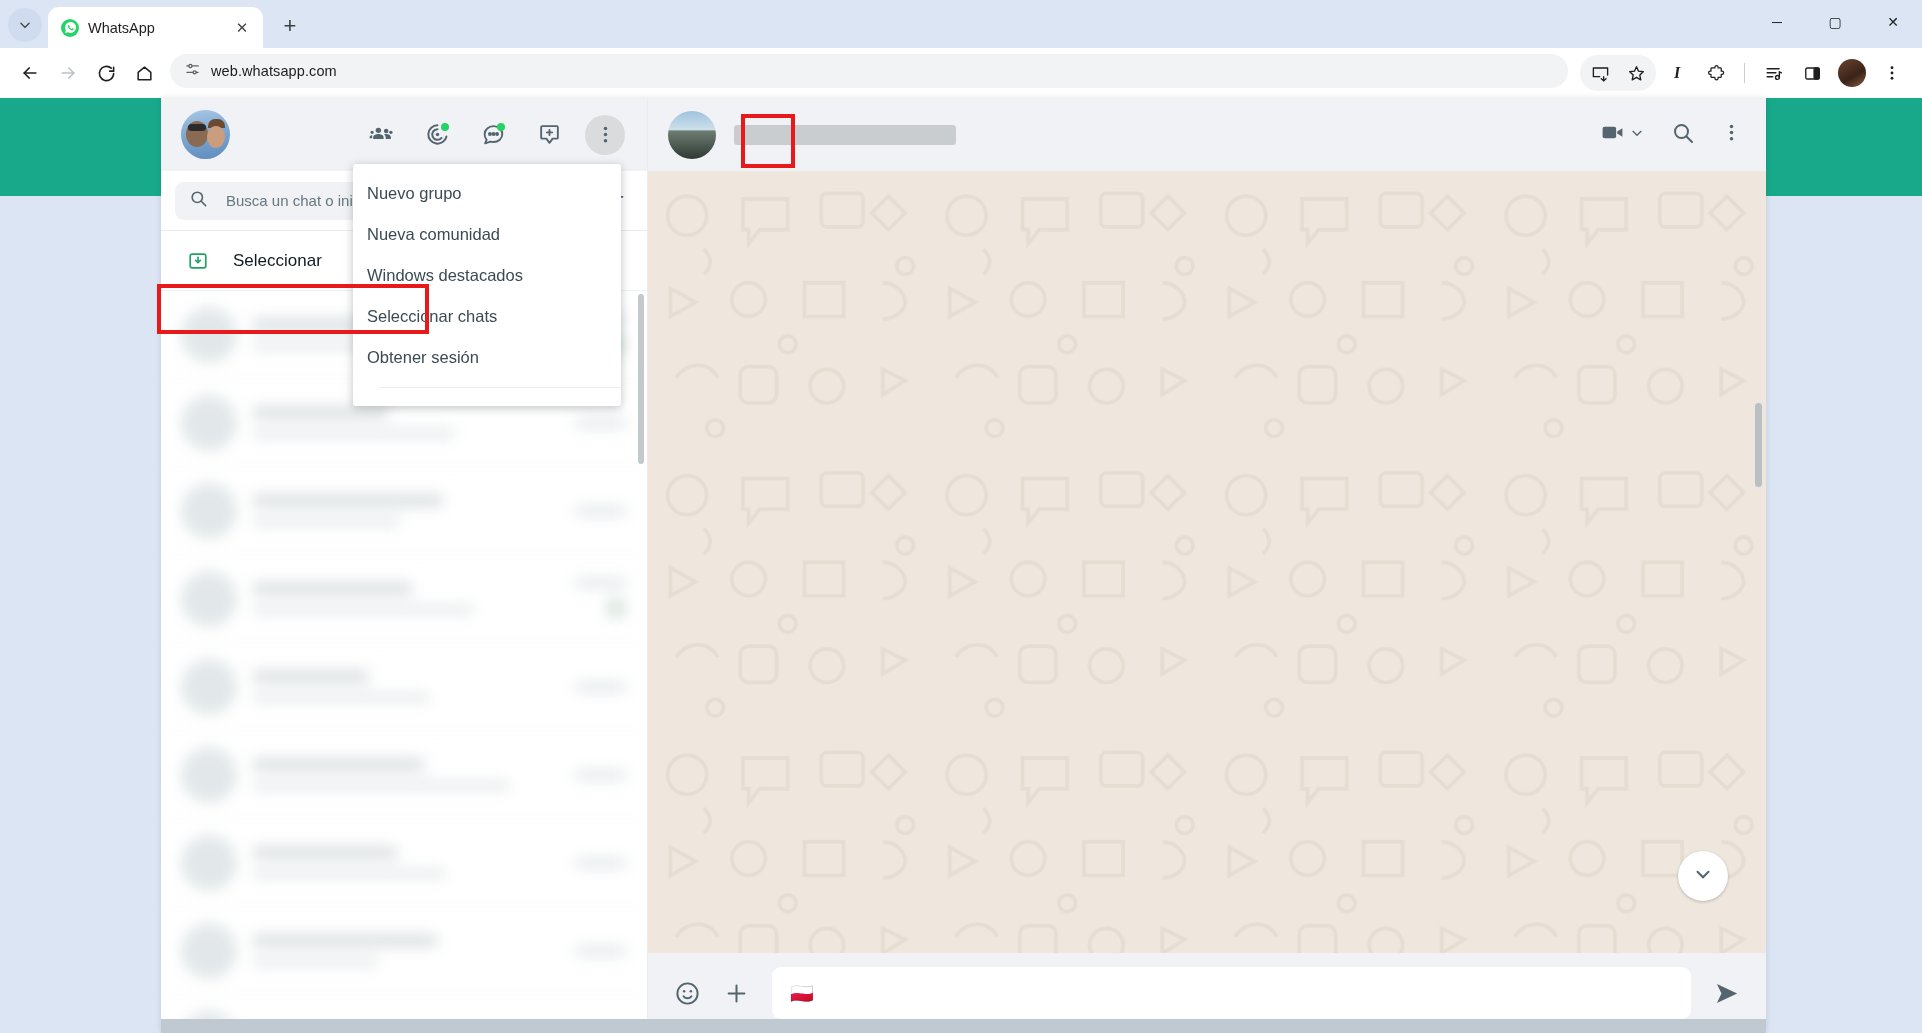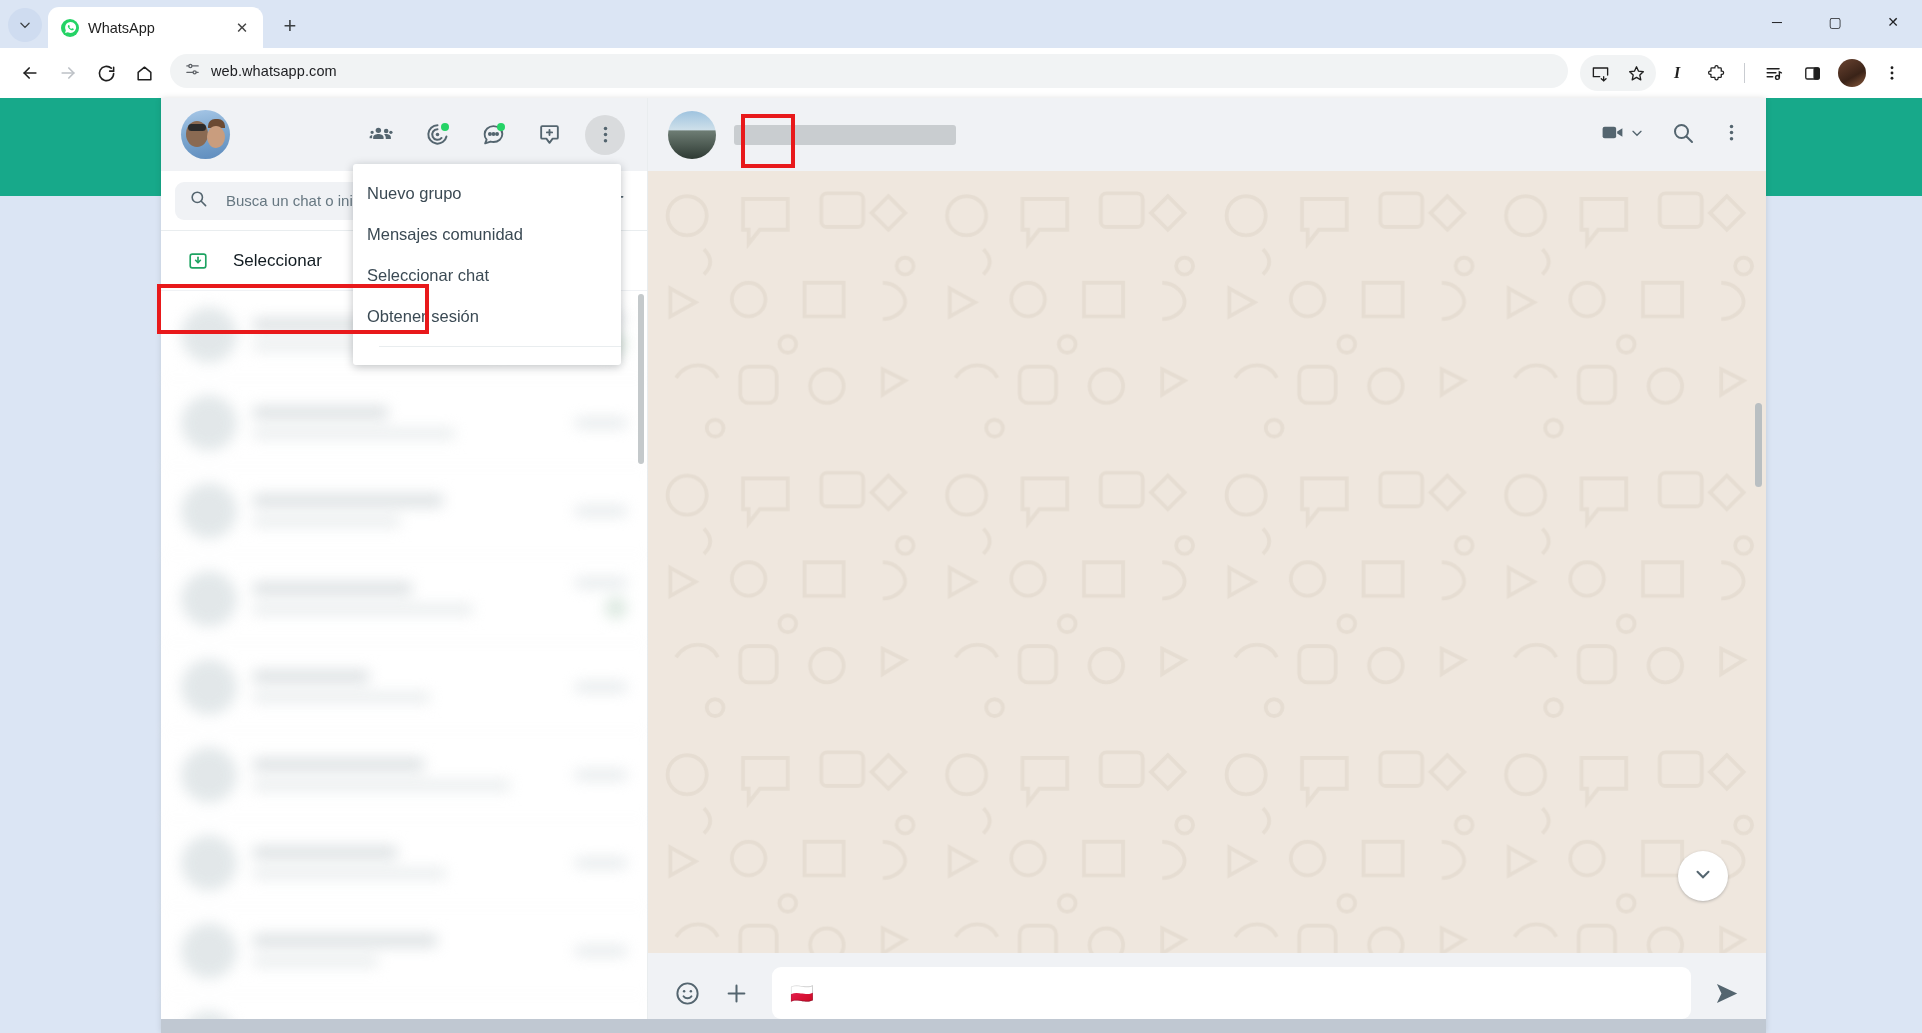--- a/index.html
+++ b/index.html
@@ -428,22 +428,23 @@
               <div class="mid">
                 <div class="ln1" style="width:50%"></div>
               </div>
             </div>
         </div>
 
         <div class="left-scroll"></div>
 
         <div class="menu">
           <div class="menu-item">Nuevo grupo</div>
-          <div class="menu-item">Mensajes comunidad</div>
-          <div class="menu-item">Seleccionar chat</div>
+          <div class="menu-item">Nueva comunidad</div>
+          <div class="menu-item">Windows destacados</div>
+          <div class="menu-item">Seleccionar chats</div>
           <div class="menu-item">Obtener sesión</div>
           <div class="menu-sep"></div>
         </div>
 
         <div class="menu-hl-box"></div>
         <div class="dots-hl-box"></div>
       </div>
 
       <div class="right">
 

